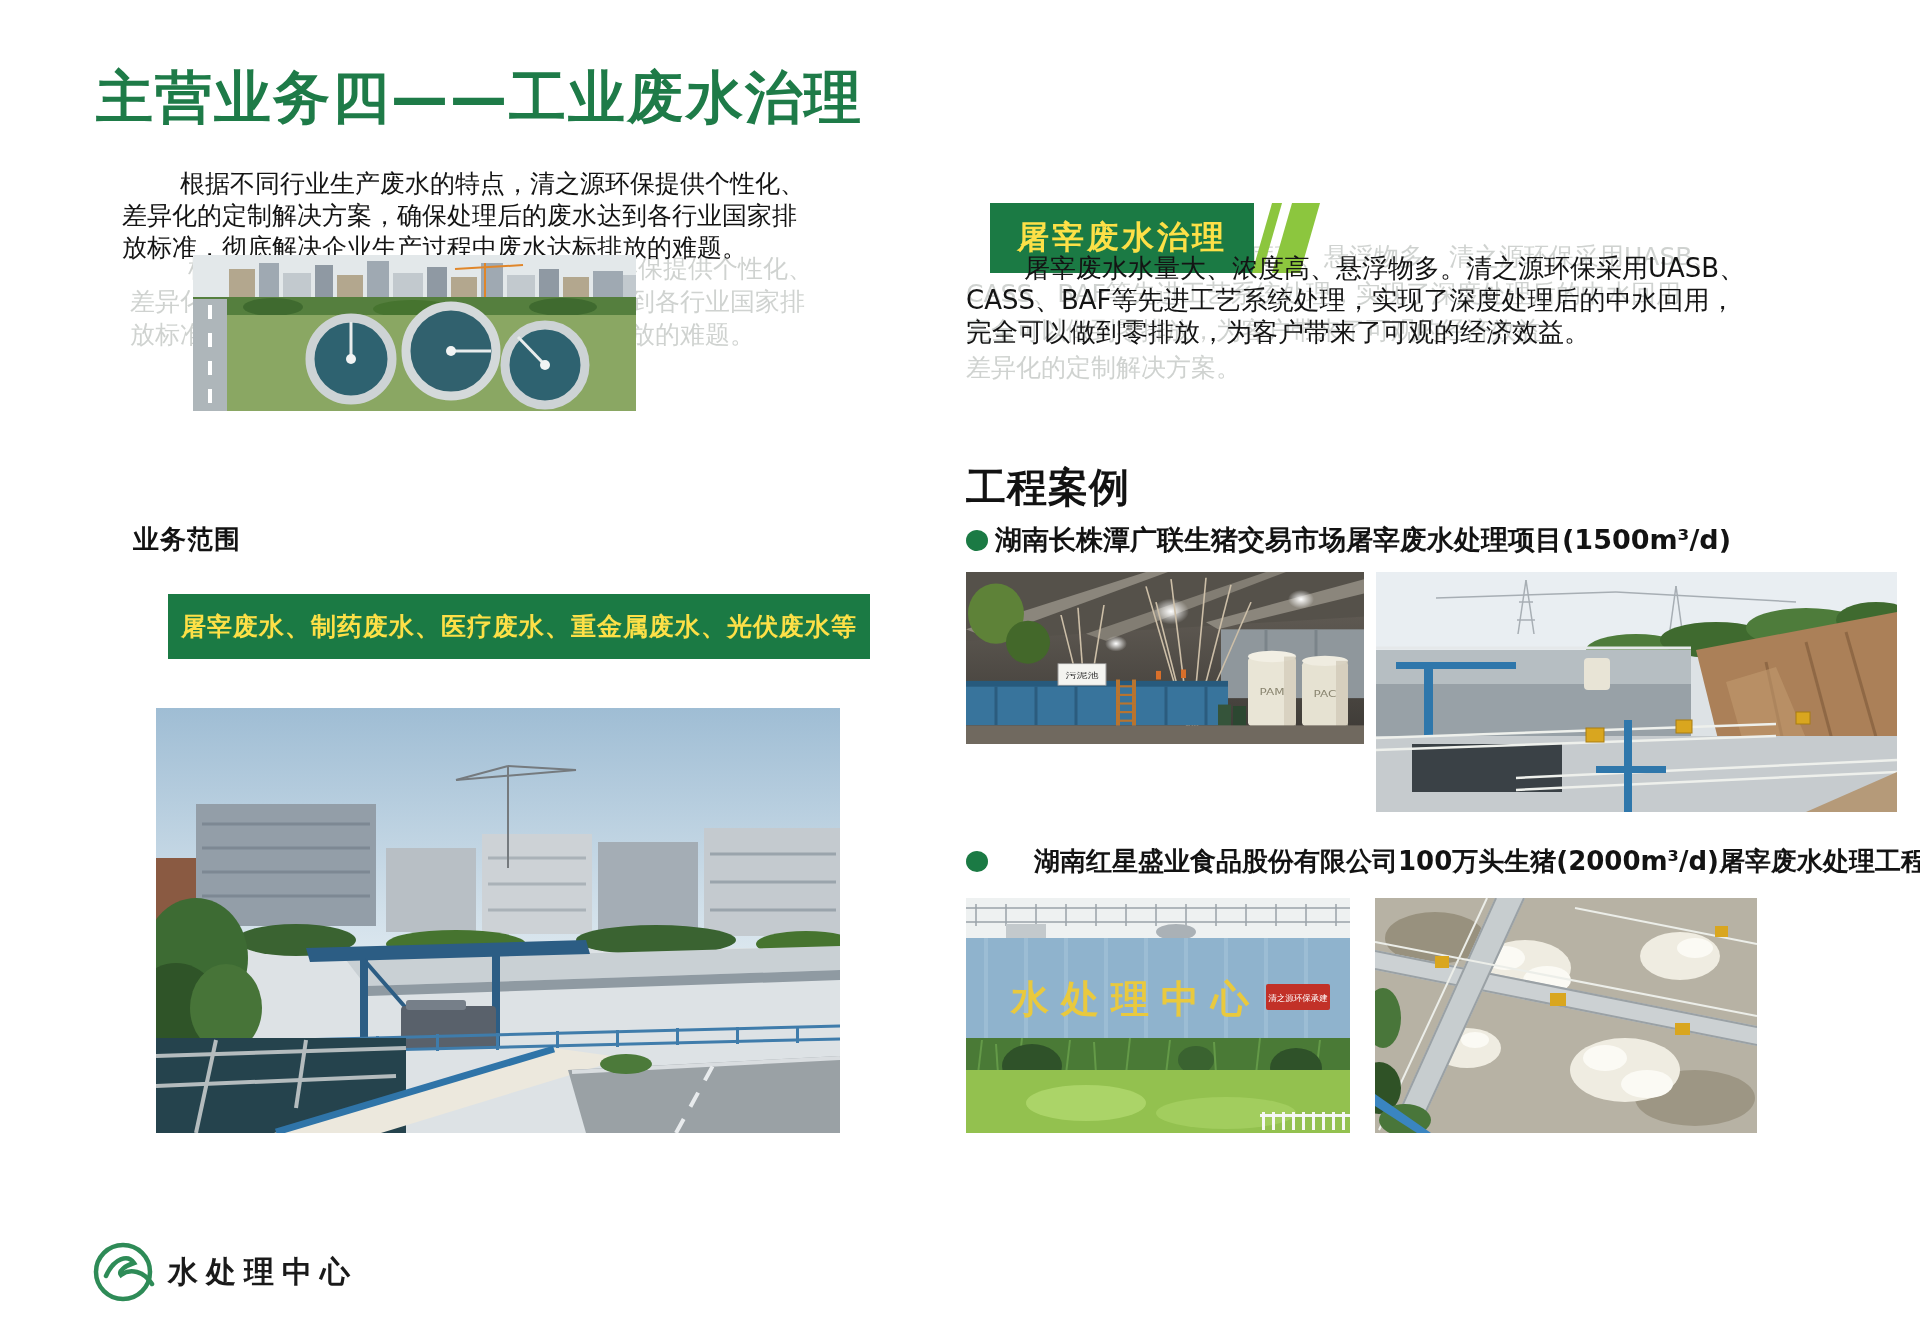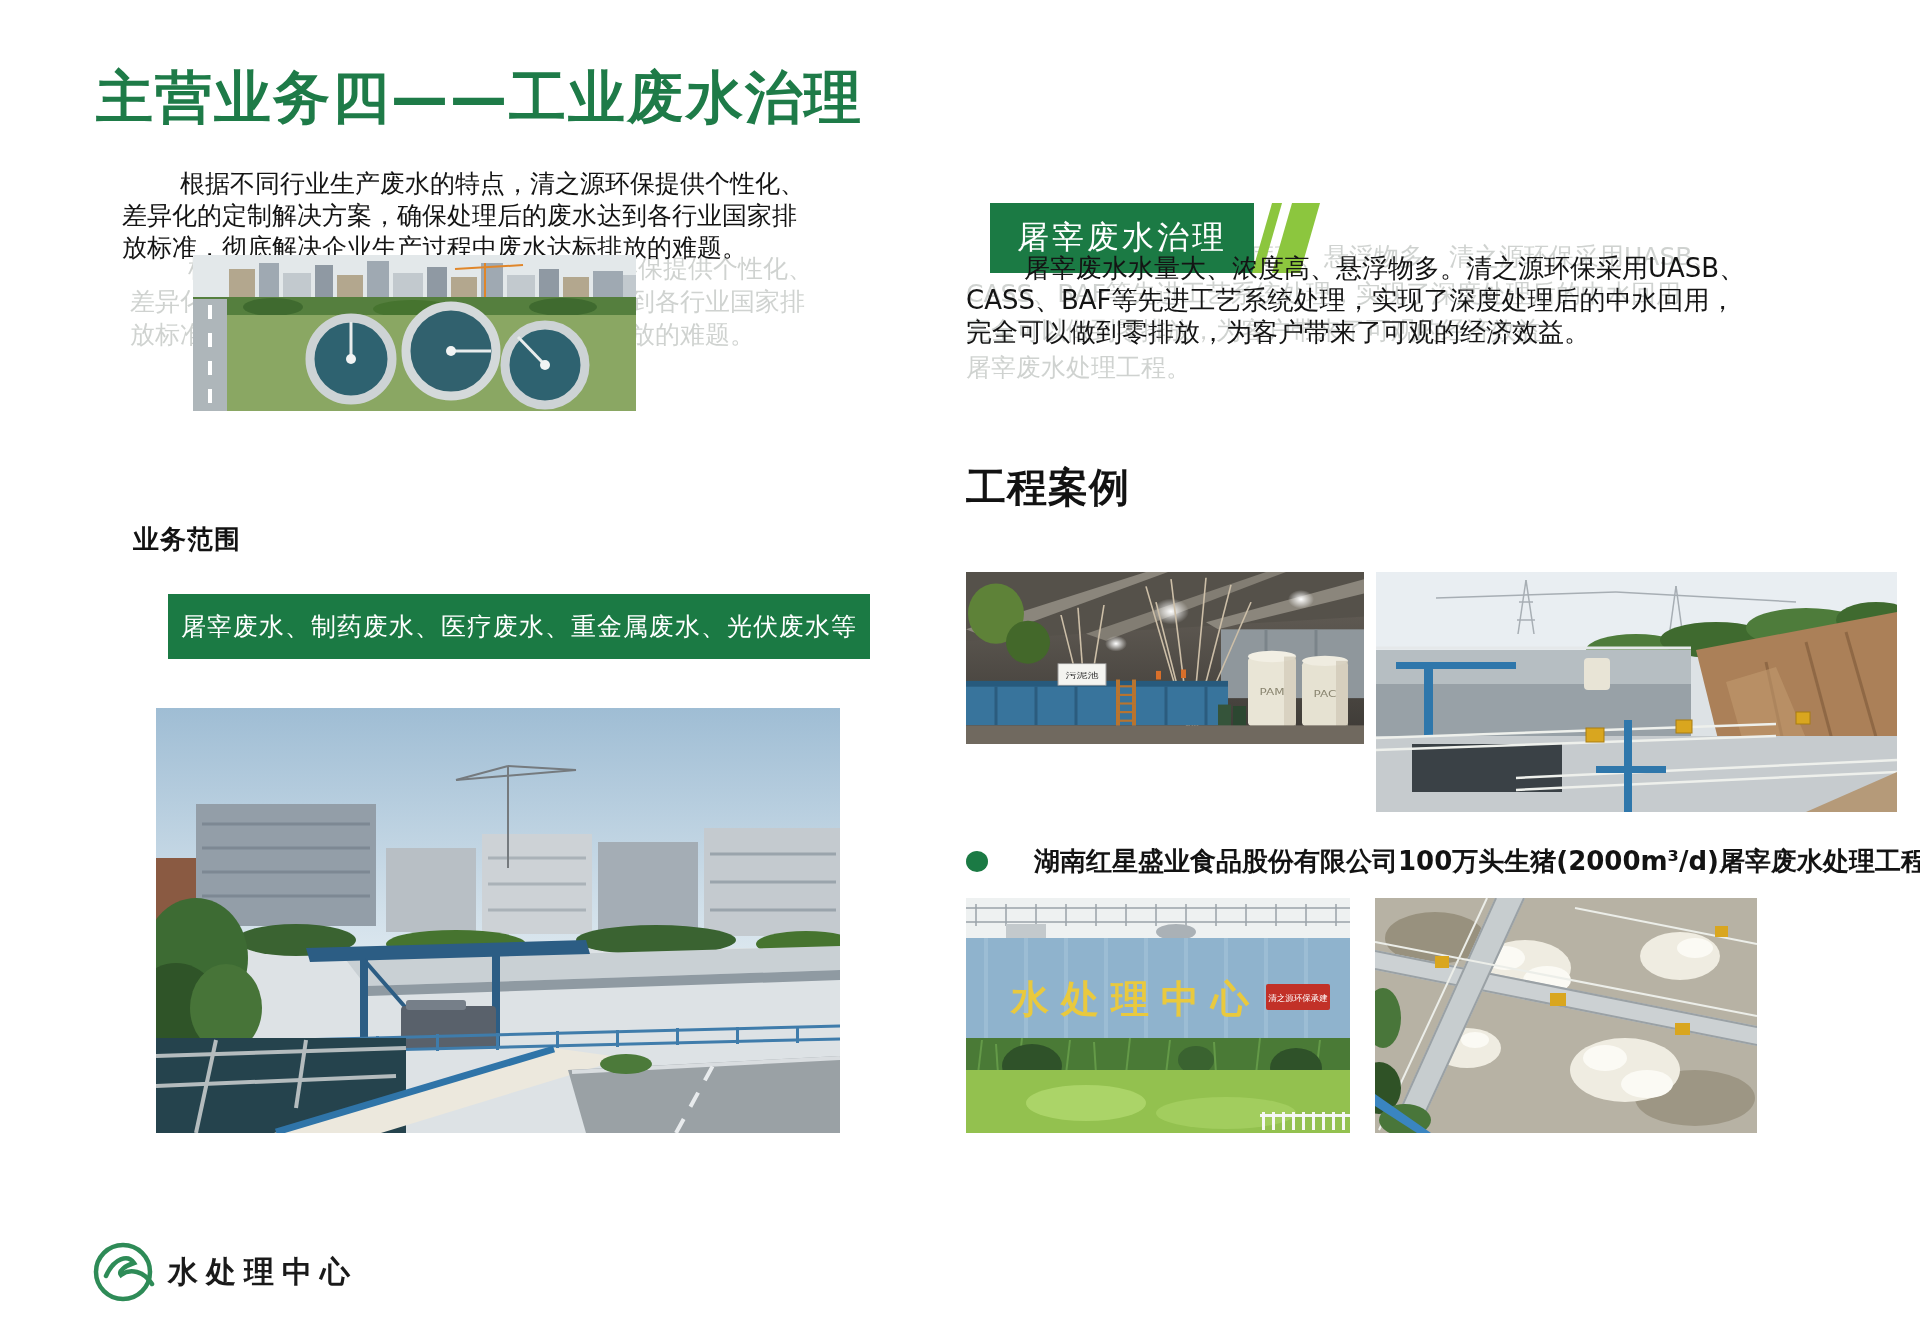--- a/index.html
+++ b/index.html
@@ -12,21 +12,21 @@
   
   .para{font-size:25px;line-height:32px;color:#141414;z-index:2;}
   .para .line{white-space:nowrap;}
   .para .line.first{text-indent:58px;}
   .ghost{color:#a9afaa;opacity:.55;z-index:0;}
   .ghost .line{white-space:nowrap;}
   .ghost .line.first{text-indent:58px;}
   
   .h-black{font-weight:900;color:#121212;letter-spacing:1px;}
   
-  .green-banner{background:#1b7a44;color:#ffffff;font-weight:normal;display:flex;
+  .green-banner{background:#1b7a44;color:#fde047;font-weight:bold;display:flex;
                 align-items:center;justify-content:center;z-index:2;}
   .stripe{background:#8cc63e;transform:skewX(-16deg);z-index:2;}
   
   .case-line{display:flex;align-items:center;font-weight:900;font-size:27px;color:#131313;}
   .dot{width:22px;height:21px;border-radius:50%;background:#1b7a44;margin-right:7px;flex:0 0 auto;}
   
   .photo{z-index:3;overflow:hidden;background:#dde2e5;}
   .photo svg{display:block;width:100%;height:100%;}
   
   .brand-name{font-size:30px;font-weight:900;letter-spacing:8px;color:#1a1a1a;}
@@ -198,31 +198,35 @@
   <div class="abs green-banner" style="left:990px;top:203px;width:264px;height:70px;font-size:32px;letter-spacing:3px;">
     <span>屠宰废水治理</span>
   </div>
   <div class="abs stripe" style="left:1262px;top:203px;width:10px;height:70px;"></div>
   <div class="abs stripe" style="left:1282px;top:203px;width:28px;height:70px;"></div>
 
   <div class="abs ghost" style="left:966px;top:238px;font-size:25px;line-height:37px;">
     <div class="line first">屠宰废水水量大、浓度高、悬浮物多。清之源环保采用UASB、</div>
     <div class="line">CASS、BAF等先进工艺系统处理，实现了深度处理后的中水回用，</div>
     <div class="line">完全可以做到零排放，为客户带来了可观的经济效益。</div>
-    <div class="line">屠宰废水处理工程。</div>
+    <div class="line">差异化的定制解决方案。</div>
   </div>
 
   <div class="abs para" style="left:966px;top:252px;font-size:26px;">
     <div class="line first">屠宰废水水量大、浓度高、悬浮物多。清之源环保采用UASB、</div>
     <div class="line">CASS、BAF等先进工艺系统处理，实现了深度处理后的中水回用，</div>
     <div class="line">完全可以做到零排放，为客户带来了可观的经济效益。</div>
   </div>
 
   <div class="abs h-black nowrap" style="left:966px;top:460px;font-size:40px;">工程案例</div>
 
+  <div class="abs case-line nowrap" style="left:966px;top:522px;">
+    <span class="dot"></span>
+    <span>湖南长株潭广联生猪交易市场屠宰废水处理项目(1500m³/d)</span>
+  </div>
 
   <div class="abs photo" style="left:966px;top:572px;width:398px;height:172px;">
     <svg viewBox="0 0 398 240" preserveAspectRatio="none">
       <defs>
         <linearGradient id="shed" x1="0" y1="0" x2="0" y2="1">
           <stop offset="0" stop-color="#6a645c"></stop>
             <stop offset="1" stop-color="#3b3834"></stop>
         </linearGradient>
         <radialGradient id="lamp">
             <stop offset="0" stop-color="#ffffff"></stop>

